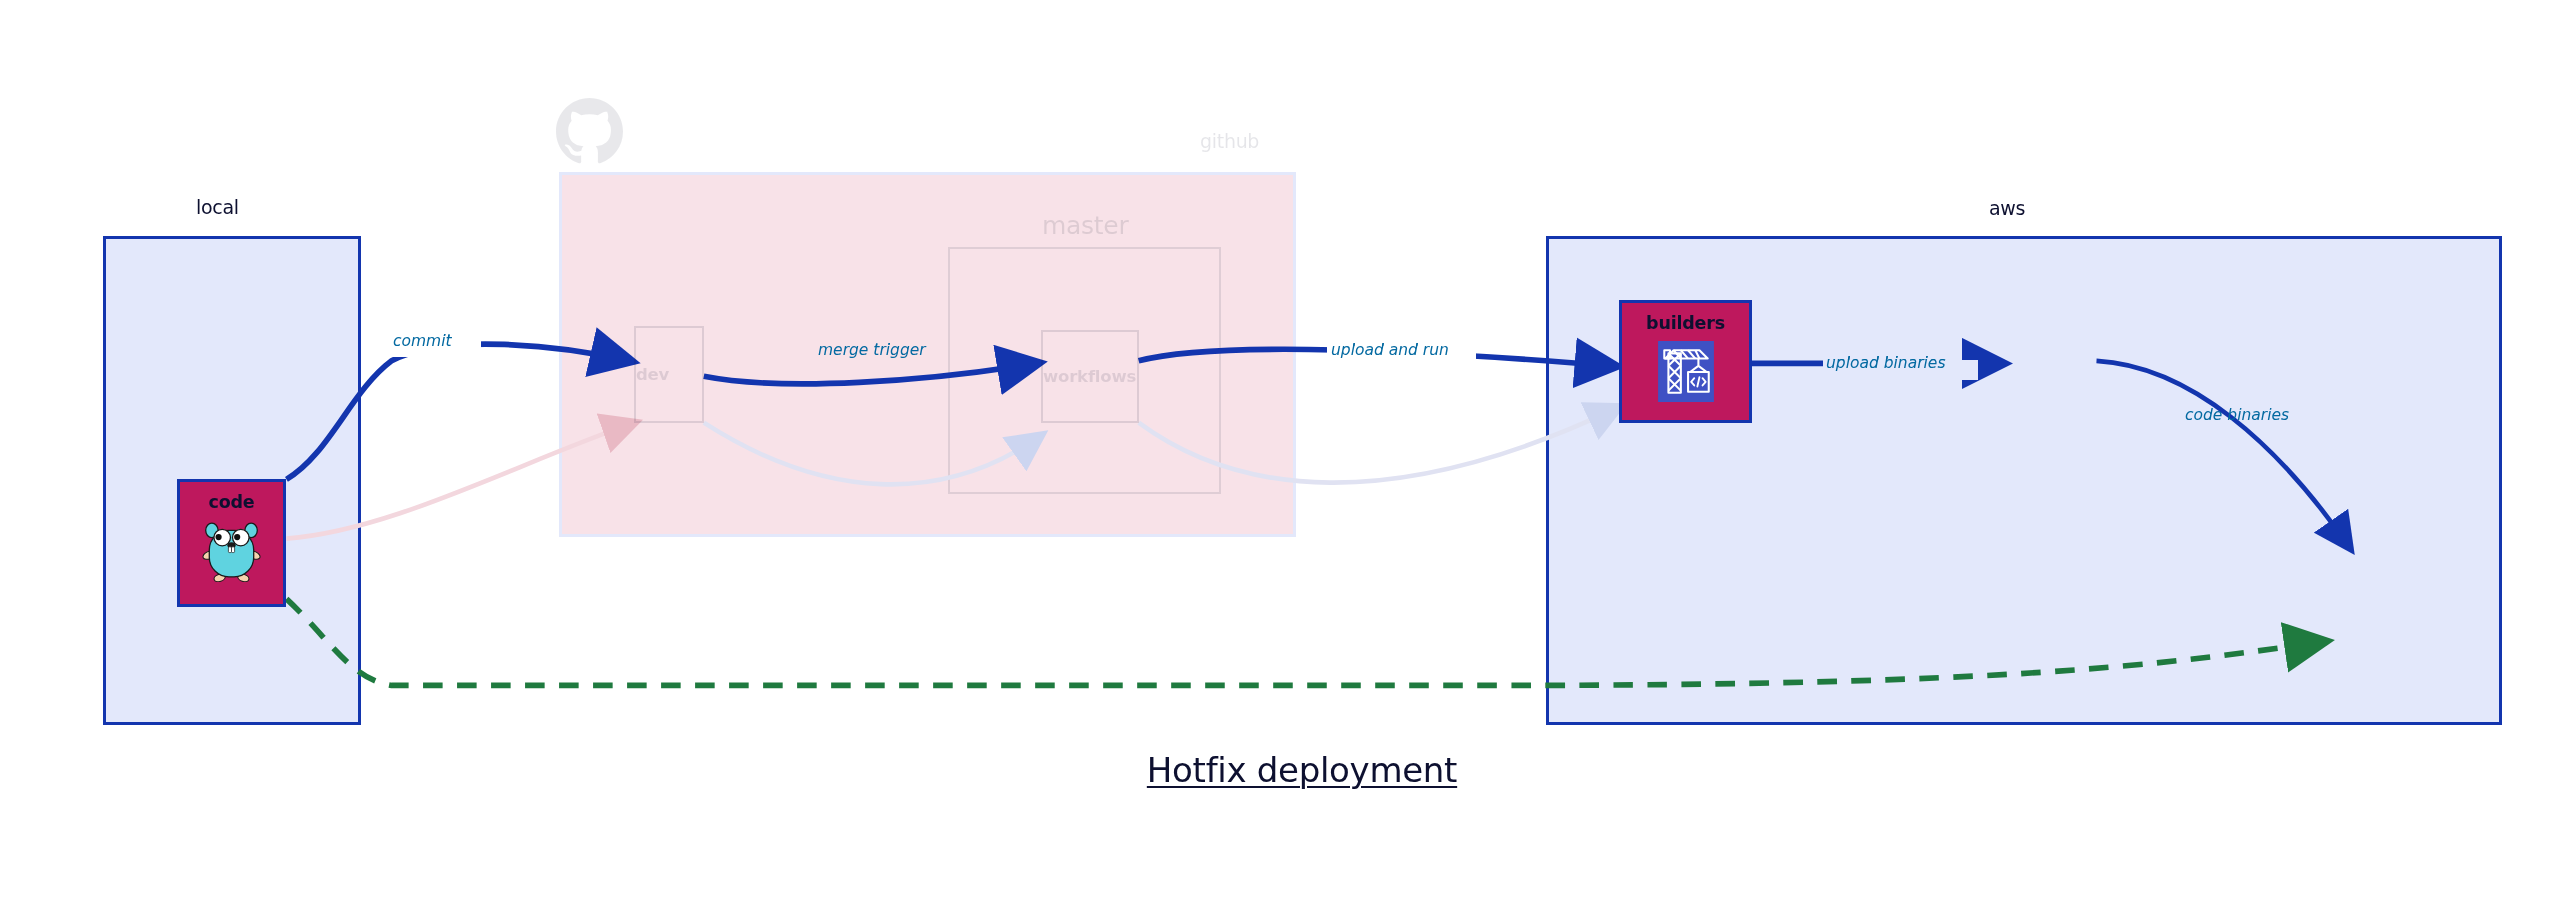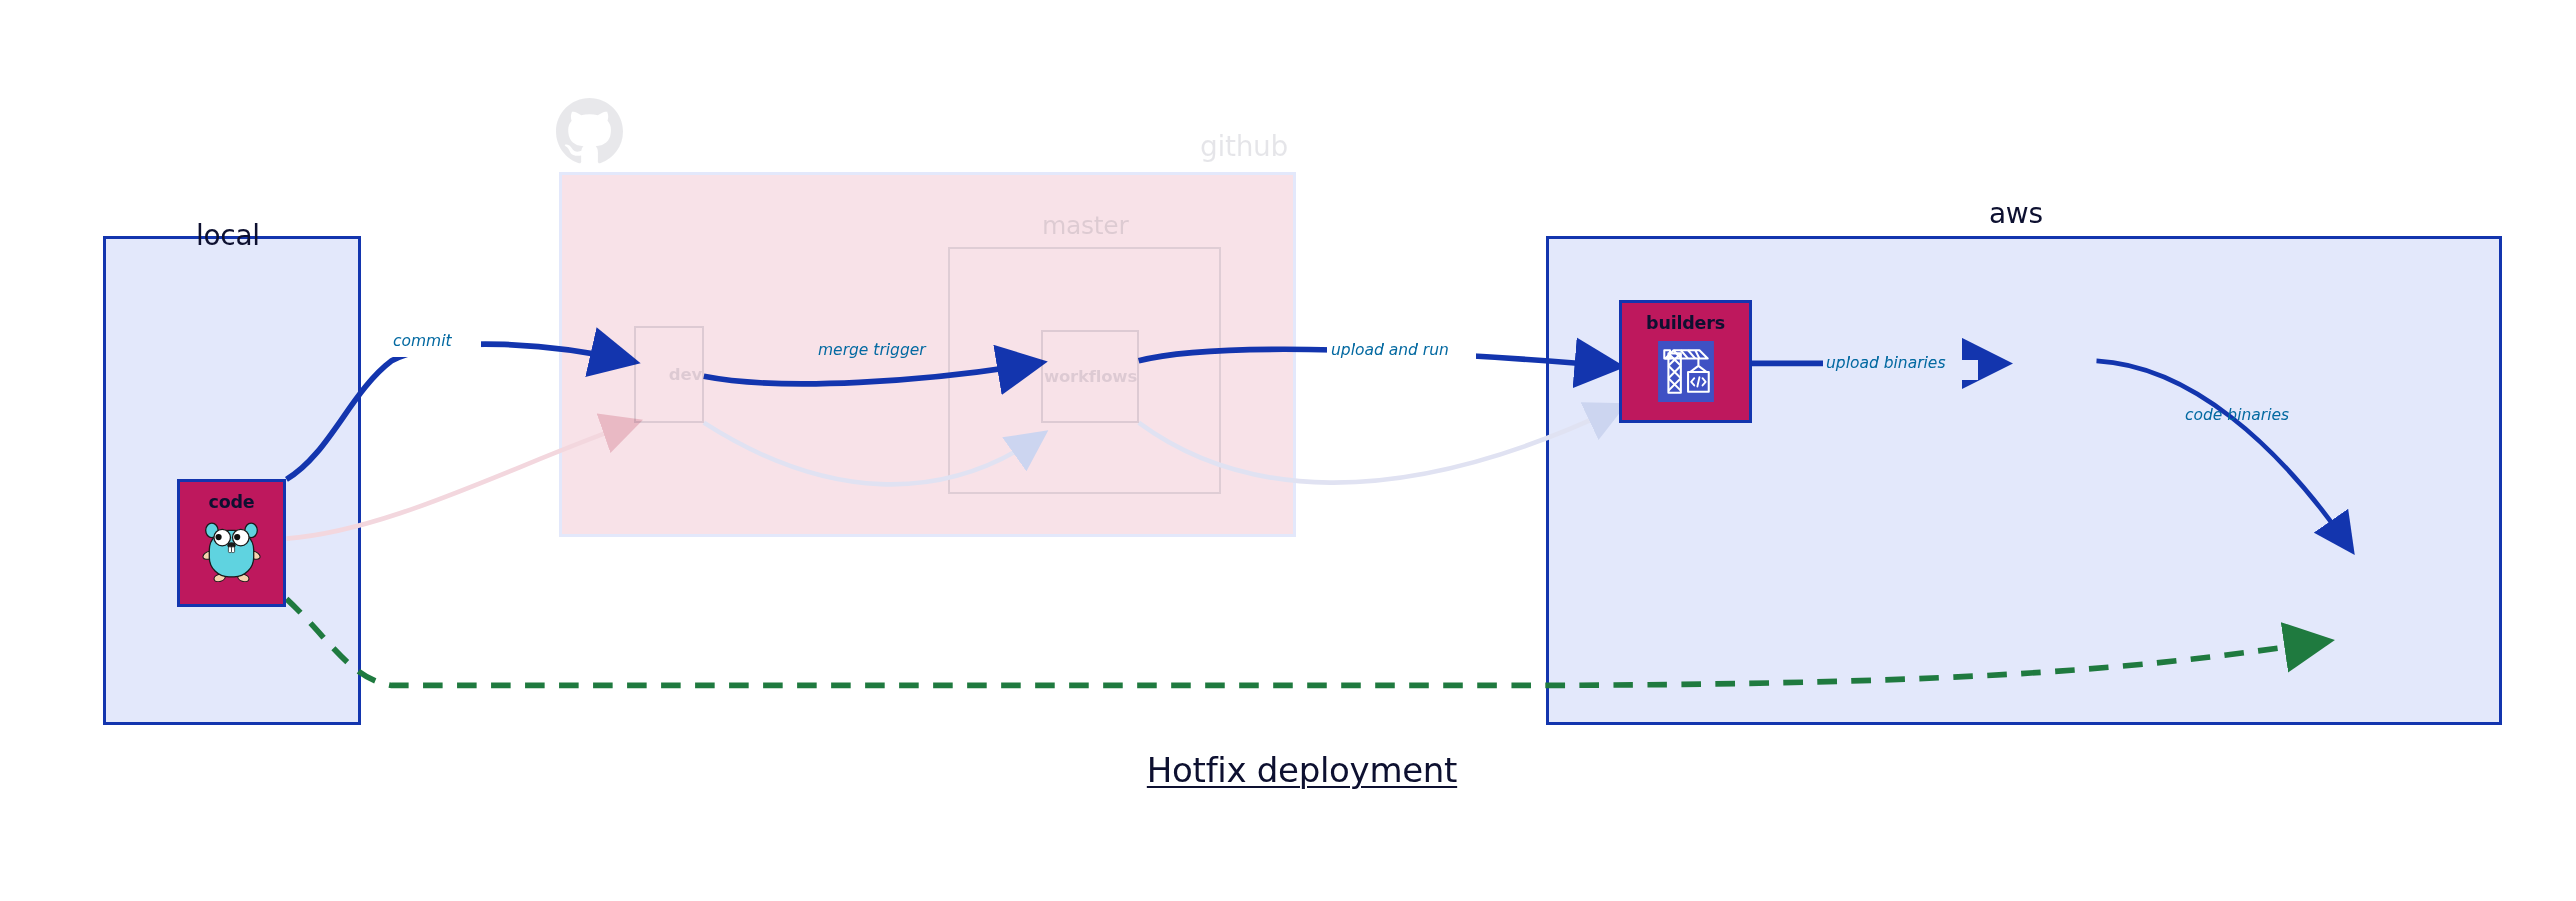--- a/index.html
+++ b/index.html
@@ -18,38 +18,37 @@
     background: #ffffff;
     overflow: hidden;
   }
   
   .cluster {
     position: absolute;
     box-sizing: border-box;
   }
   .cluster-label {
     position: absolute;
-    font-size: 28px;
+    font-size: 19px;
     font-weight: 400;
     color: #0d1030;
     white-space: nowrap;
     letter-spacing: -0.3px;
   }
   .cluster-local {
     left: 103px;
     top: 236px;
     width: 258px;
     height: 489px;
     background: #e3e8fb;
     border: 3.6px solid #1335ae;
   }
   .label-local {
     left: 196px;
     top: 196px;
-    margin-top: 23px;
   }
   .cluster-aws {
     left: 1546px;
     top: 236px;
     width: 956px;
     height: 489px;
     background: #e3e8fb;
     border: 3.6px solid #1335ae;
   }
   .label-aws {
@@ -133,21 +132,21 @@
   }
   
   .node-faded {
     position: absolute;
     box-sizing: border-box;
     background: transparent;
     border: 2.1px solid #0d1030;
     opacity: 0.11;
     display: flex;
     align-items: center;
-    justify-content: flex-end;
+    justify-content: flex-start;
   }
   .node-faded .node-title {
     margin-top: 0;
     font-size: 16.5px;
   }
   .node-dev {
     left: 634px;
     top: 326px;
     width: 70px;
     height: 97px;

